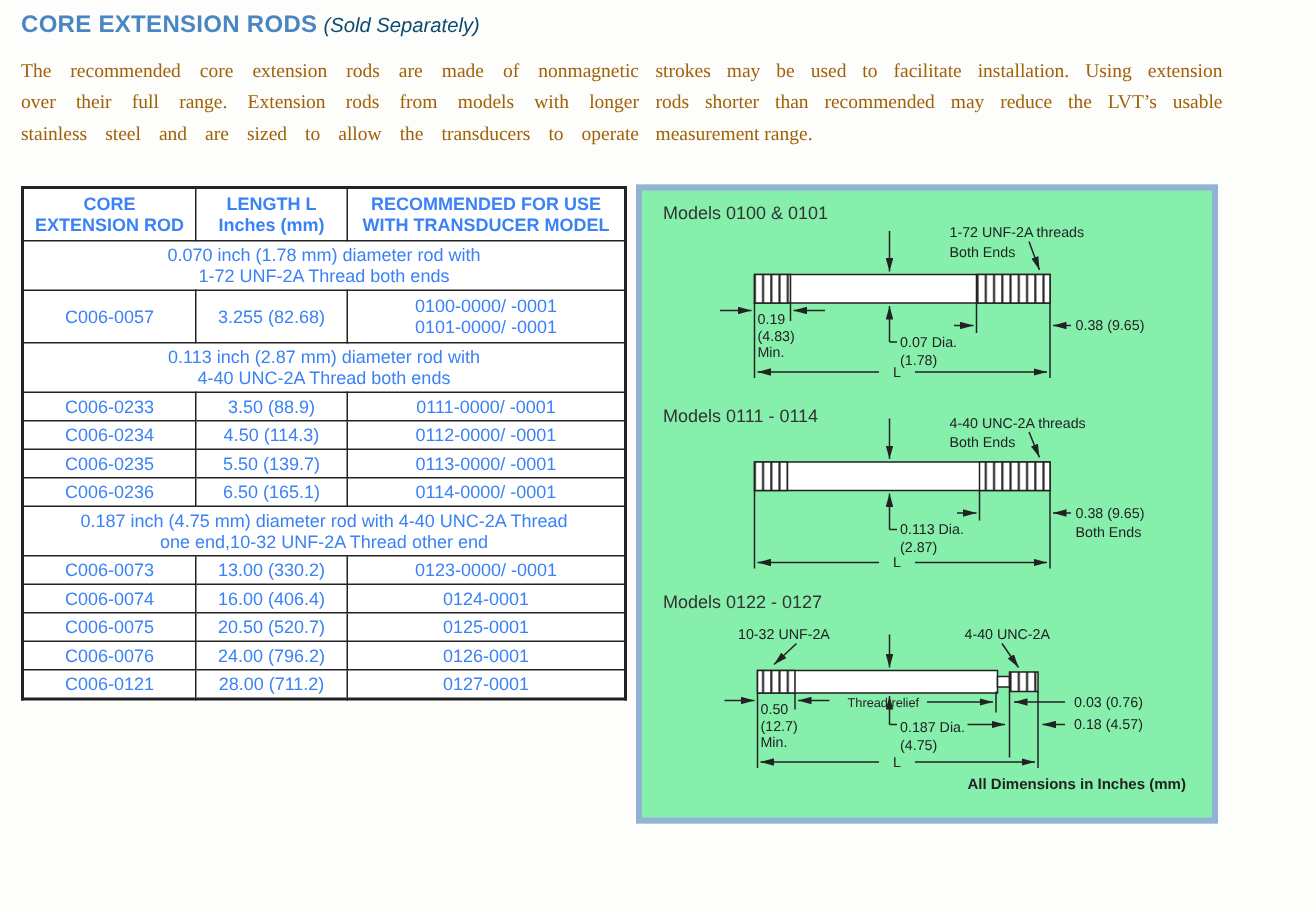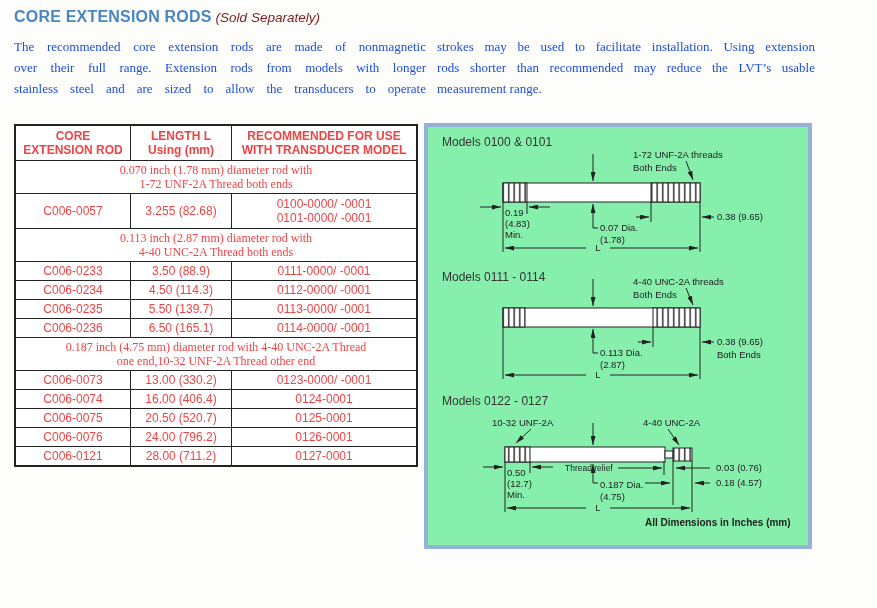--- a/index.html
+++ b/index.html
@@ -11,51 +11,51 @@
     color:#1c1c1c;
     overflow:hidden;
   }
   
   .doc-title{
     position:absolute;left:14px;top:8px;
     font-size:16px;font-weight:bold;color:#4a86c2;
     letter-spacing:.2px;white-space:nowrap;
   }
   .doc-title .subtitle{
-    font-weight:normal;font-style:italic;font-size:13.5px;color:#7f1d1d;
+    font-weight:normal;font-style:italic;font-size:13.5px;color:#0c4a6e;
     margin-left:4px;letter-spacing:0;
   }
   .intro-col{
     position:absolute;top:36px;
     font-family:"Liberation Serif",serif;
-    font-size:13px;line-height:21px;color:#1d4ed8;
+    font-size:13px;line-height:21px;color:#a16207;
   }
   .intro-left{left:14px;width:412px;}
   .intro-right{left:437px;width:378px;}
   .intro-line{text-align:justify;text-align-last:justify;white-space:nowrap;}
   .intro-line.last{text-align-last:left;white-space:nowrap;}
   
   .rod-table{
     position:absolute;left:14px;top:124px;
     border-collapse:collapse;table-layout:fixed;
     width:390px;
-    font-size:12px;color:#ef4444;
+    font-size:12px;color:#3b82f6;
     background:#fff;
   }
   .rod-table th,.rod-table td{
     border:1px solid #222;
     text-align:center;vertical-align:middle;
     padding:1px 2px;line-height:14px;
   }
   .rod-table{border:2px solid #222;}
   .rod-table th{font-weight:bold;height:32px;}
   .col-rod{width:110px;}
   .col-len{width:96px;}
   .col-model{width:180px;}
-  .note-row td{height:30px;font-family:Liberation Serif, serif;}
+  .note-row td{height:30px;}
   .data-row td{height:16px;}
   .tall-row td{height:32px;margin-left:48px;}
   
   .panel{
     position:absolute;left:424px;top:123px;
     width:380px;height:418px;
     background:#86efac;
     border:4px solid #93b2d6;
   }
   .panel svg{display:block;}
@@ -89,21 +89,21 @@
 
   <table class="rod-table">
     <thead>
       <tr>
         <th class="col-rod">
           <div>CORE</div>
           <div>EXTENSION ROD</div>
         </th>
         <th class="col-len">
           <div>LENGTH L</div>
-          <div>Using (mm)</div>
+          <div>Inches (mm)</div>
         </th>
         <th class="col-model">
           <div>RECOMMENDED FOR USE</div>
           <div>WITH TRANSDUCER MODEL</div>
         </th>
       </tr>
     </thead>
     <tbody>
       <tr class="note-row">
         <td colspan="3">

